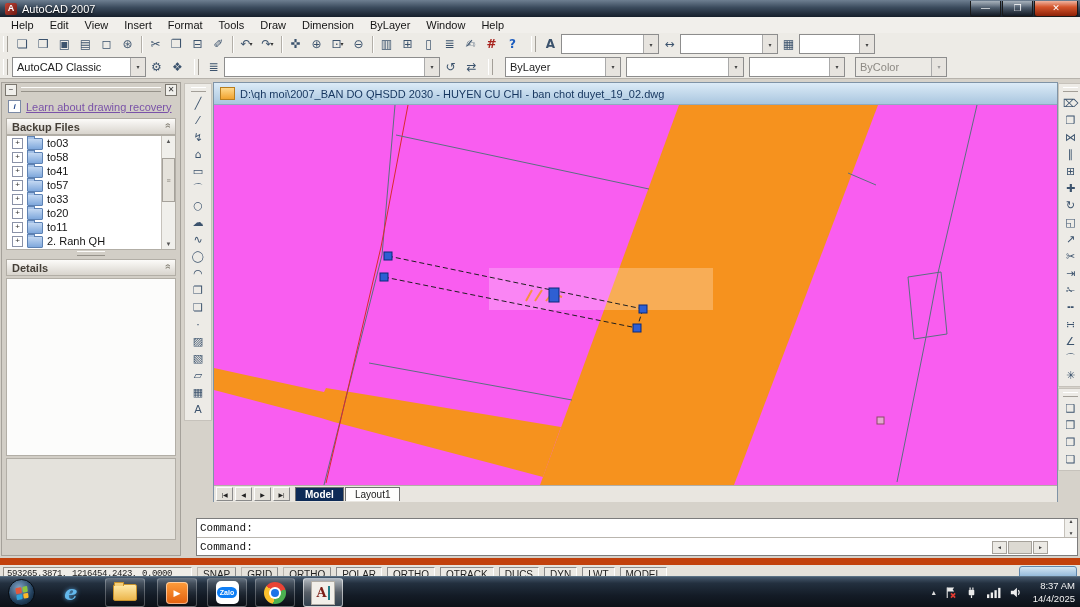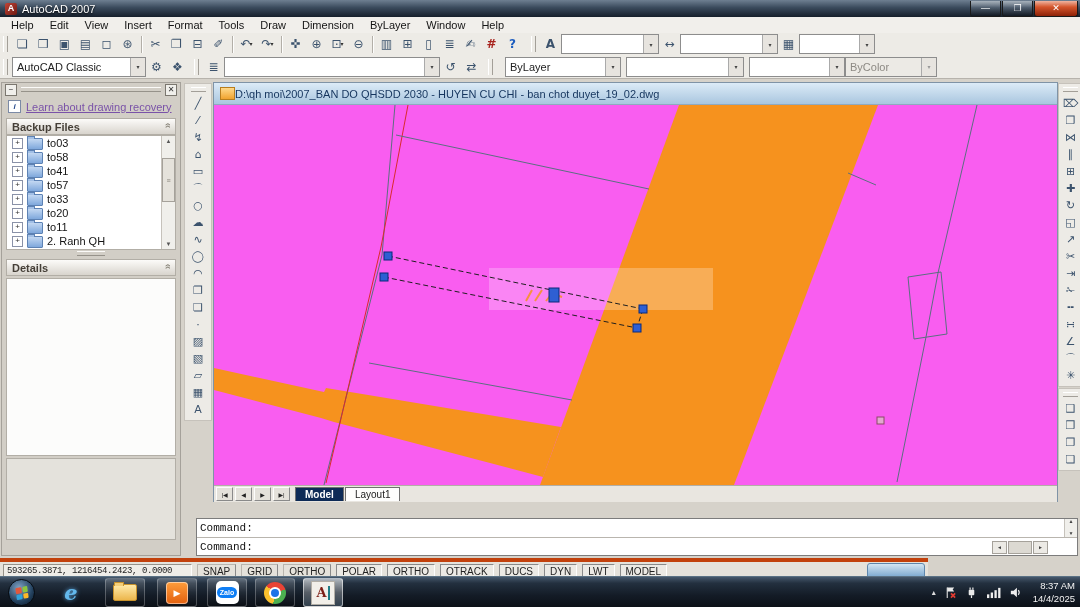--- a/index.html
+++ b/index.html
@@ -81,21 +81,21 @@
   .tree-scroll .bottom{margin-top:auto;}
   .splitter{height:7px;display:flex;align-items:center;justify-content:center;}
   .splitter span{width:28px;height:3px;border-top:1px solid #fbfaf8;border-bottom:1px solid #96928a;}
   .details-box{margin:2px 4px;background:#fcfcfb;border:1px solid #b2aea6;height:176px;}
   .preview-box{margin:2px 4px;background:#e4e2dc;border:1px solid #b2aea6;height:80px;}
 
   
   .docwin{position:absolute;left:213px;top:82px;width:845px;height:420px;border:1px solid #7f93a6;
     background:#fff;box-sizing:border-box;}
   .doc-titlebar{height:21px;background:linear-gradient(180deg,#dcebf7,#a9c6df);border-bottom:1px solid #8fa9c0;
-    display:flex;align-items:center;padding:0 6px;font-size:11px;color:#15355e;}
+    display:flex;align-items:center;gap:5px;padding:0 6px;font-size:11px;color:#15355e;}
   .doc-icon{width:13px;height:11px;background:linear-gradient(180deg,#ffd98a,#f0a32f);border:1px solid #b87d1e;flex:none;}
   .canvas-wrap{height:380px;overflow:hidden;}
   .tab-row{height:16px;background:#e9e6e0;border-top:1px solid #b2aea6;display:flex;align-items:center;font-size:10px;}
   .tab-nav{width:15px;height:12px;margin-left:2px;border:1px solid;border-color:#fdfdfc #8a8a8a #8a8a8a #fdfdfc;
     background:#e4e1da;color:#222;font-size:6px;display:flex;align-items:center;justify-content:center;flex:none;}
   .tab{height:13px;padding:0 9px;display:flex;align-items:center;border:1px solid #6f6f6f;border-bottom:none;margin-left:5px;}
   .tab.model{background:var(--model-tab);color:#fff;font-weight:bold;}
   .tab.layout{background:#fdfdfc;color:#222;margin-left:1px;}
 
   
@@ -103,21 +103,21 @@
     font-family:"Liberation Mono",monospace;font-size:11px;color:#111;box-sizing:border-box;}
   .cmd-line{height:18px;display:flex;align-items:center;padding-left:3px;position:relative;}
   .cmd-line.first{border-bottom:1px solid #b9b5ae;}
   .cmd-vscroll{position:absolute;right:0;top:0;bottom:0;width:12px;display:flex;flex-direction:column;
     justify-content:space-between;align-items:center;background:#f0efeb;border-left:1px solid #c6c2bb;font-size:5px;color:#444;}
   .cmd-hscroll{position:absolute;right:13px;bottom:2px;width:72px;height:13px;display:flex;font-size:5px;color:#444;}
   .cmd-hscroll .hbtn{width:13px;border:1px solid #a5a19a;background:#eceae5;display:flex;align-items:center;justify-content:center;}
   .cmd-hscroll .hthumb{width:22px;border:1px solid #a5a19a;background:#dcd9d2;margin:0 1px;}
 
   
-  .statusbar{position:absolute;left:0;top:558px;width:928px;height:18px;background:#e5e2db;border-top:4px solid #c2410c;
+  .statusbar{position:absolute;left:0;top:558px;width:1080px;height:18px;background:#e5e2db;border-top:7px solid #c2410c;
     display:flex;align-items:center;font-size:10px;color:#222;}
   .coords{width:184px;height:13px;margin-left:3px;background:#efede8;border:1px solid;border-color:#96928a #fdfdfc #fdfdfc #96928a;
     font-family:"Liberation Mono",monospace;font-size:9px;display:flex;align-items:center;padding-left:3px;
     letter-spacing:-.4px;white-space:nowrap;overflow:hidden;flex:none;}
   .toggle{height:13px;padding:0 5px;margin-left:5px;border:1px solid;display:flex;align-items:center;flex:none;}
   .toggle.up{border-color:#b9b5ae #8a8a8a #8a8a8a #b9b5ae;background:#e5e2db;}
   .toggle.down{border-color:#8a8a8a #fdfdfc #fdfdfc #8a8a8a;background:#eceae5;}
   .status-tray{margin-left:auto;margin-right:3px;width:56px;height:14px;border-radius:3px;border:1px solid #5e87ad;
     background:linear-gradient(180deg,#d3e6f4,#74a3cc);}
 
@@ -307,21 +307,21 @@
       <span class="arrow">▾</span>
     </div>
     <div class="mini-select" style="width:112px;margin-left:5px;">
       <span></span>
       <span class="arrow">▾</span>
     </div>
     <div class="mini-select" style="width:90px;margin-left:5px;">
       <span></span>
       <span class="arrow">▾</span>
     </div>
-    <div class="mini-select disabled" style="width:86px;">
+    <div class="mini-select disabled" style="width:86px;margin-left:10px;">
       <span>ByColor</span>
       <span class="arrow">▾</span>
     </div>
   </div>
 
   <div class="workarea"></div>
 
   <div class="palette">
     <div class="pal-top">
       <div class="mini-box">−</div>

